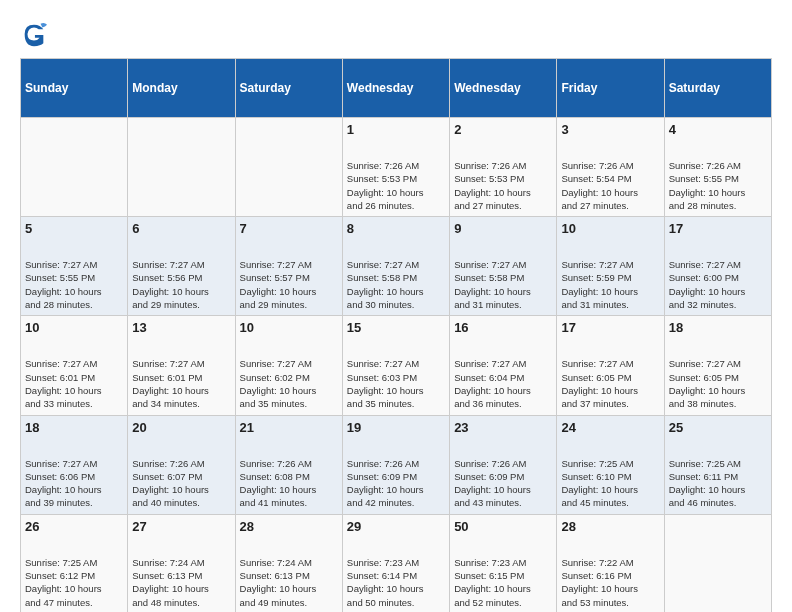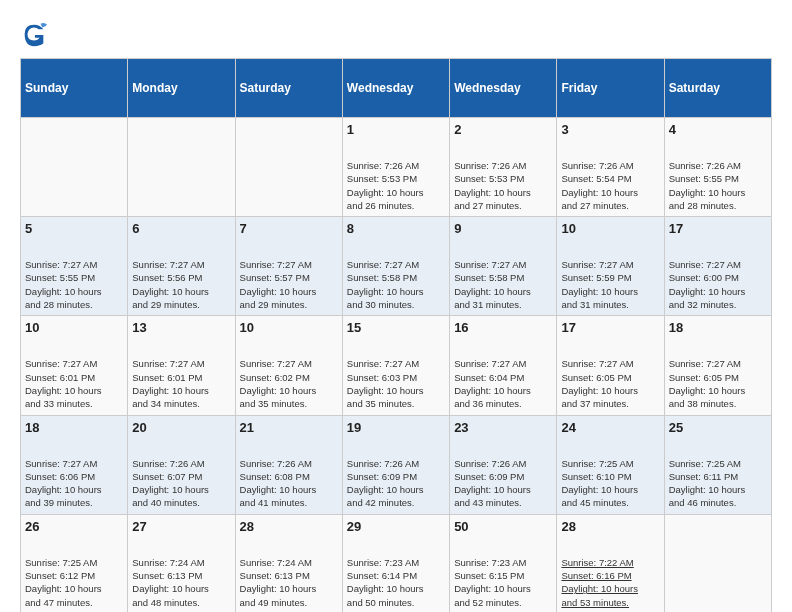--- a/index.html
+++ b/index.html
@@ -337,21 +337,21 @@
         </td>
         <td>
           <div class="day-number">50</div>
           <div class="day-info" style="white-space: pre-line;">Sunrise: 7:23 AM
 Sunset: 6:15 PM
 Daylight: 10 hours
 and 52 minutes.</div>
         </td>
         <td>
           <div class="day-number">28</div>
-          <div class="day-info" style="white-space: pre-line; text-decoration: underline;">Sunrise: 7:22 AM
+          <div class="day-info" style="white-space: pre-line;">Sunrise: 7:22 AM
 Sunset: 6:16 PM
 Daylight: 10 hours
 and 53 minutes.</div>
         </td>
         <td></td>
       </tr>
     </tbody>
 </table>
 
 </body></html>

